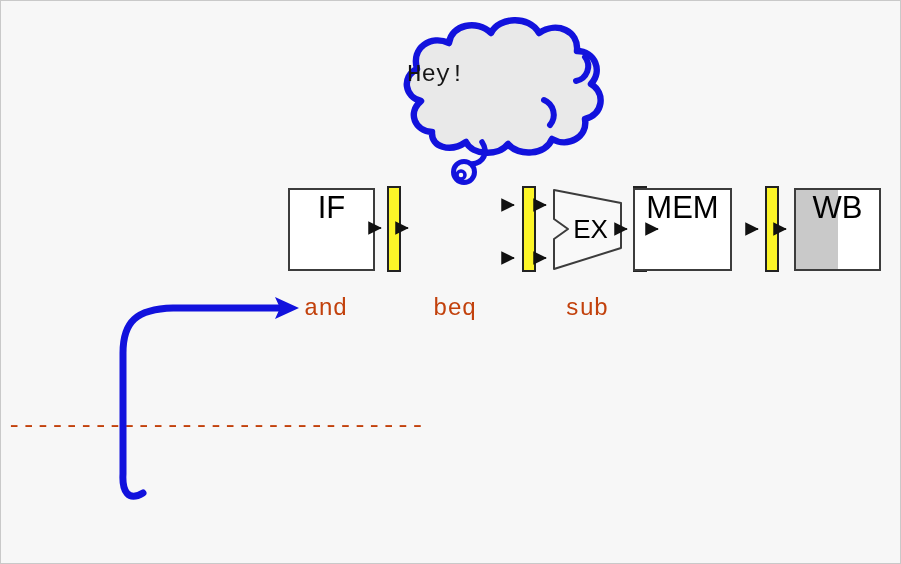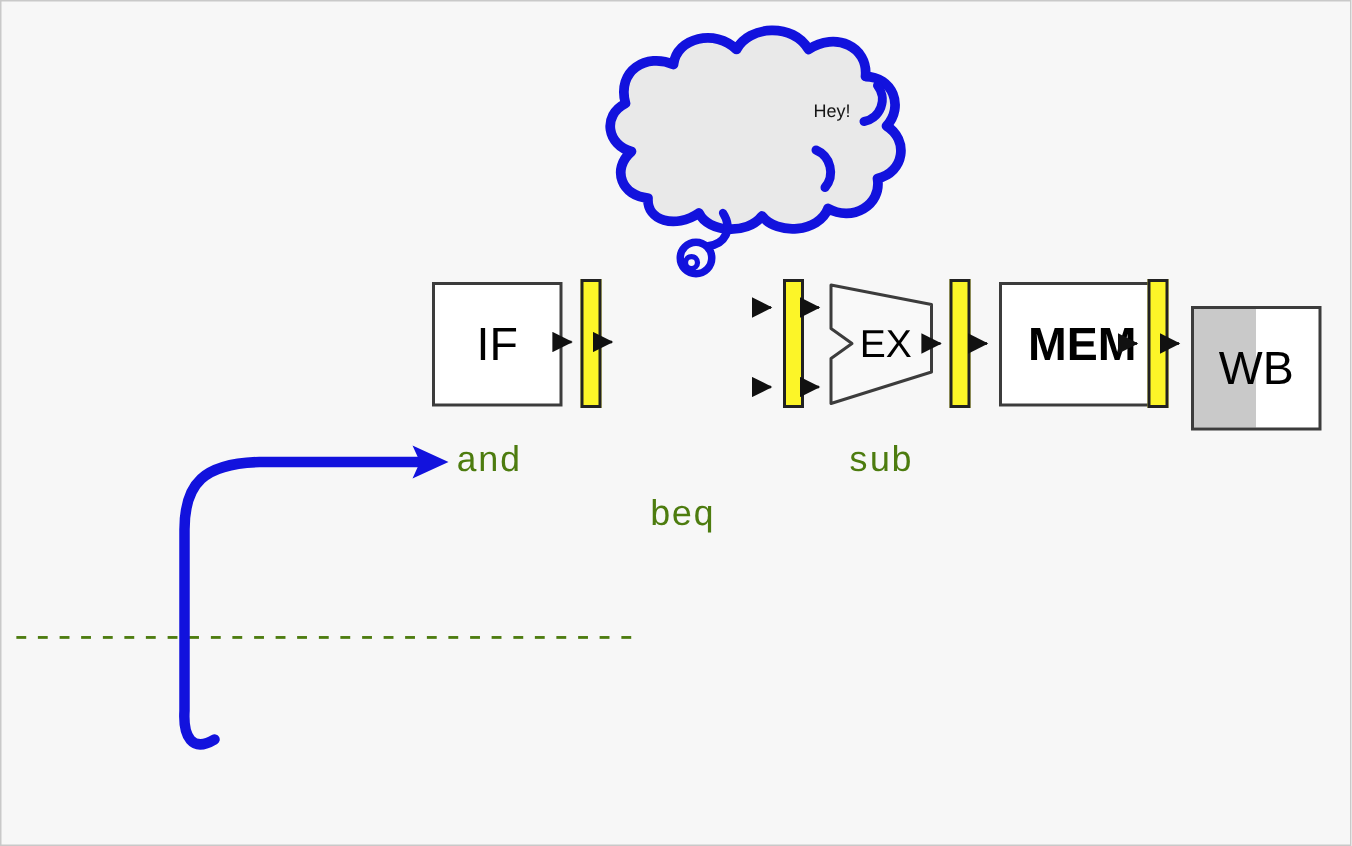--- a/index.html
+++ b/index.html
@@ -8,49 +8,49 @@
     background:var(--bg,#f7f7f7);
     border:1px solid #c9c9c9; box-sizing:border-box;
     overflow:hidden;
     font-family:"Liberation Sans", sans-serif;
     color:#111;
   }
   
   .stage{
     position:absolute; box-sizing:border-box;
     border:2px solid #3c3c3c; background:#ffffff;
-    display:flex; align-items:center; justify-content:center;
+    display:flex; align-items:flex-start; justify-content:center;
     font-size:31px; color:#000; z-index:1;
   }
   .stage-if {left:287px; top:187px; width:87px; height:83px;}
   .stage-id {left:415px; top:187px; width:85px; height:83px;
              background:linear-gradient(90deg,#ffffff 50%,var(--shade,#c9c9c9) 50%);}
-  .stage-mem{left:665px; top:187px; width:111px; height:83px;font-weight:bold;}
+  .stage-mem{left:632px; top:187px; width:99px; height:83px;}
   .stage-wb {left:793px; top:187px; width:87px; height:83px;
-             background:linear-gradient(90deg,var(--shade,#c9c9c9) 50%,#ffffff 50%);margin-top:16px;}
+             background:linear-gradient(90deg,var(--shade,#c9c9c9) 50%,#ffffff 50%);}
   .ex-label{
     position:absolute; left:556px; top:192px; width:67px; height:72px;
     display:flex; align-items:center; justify-content:center;
     font-size:26px; color:#000; z-index:4;
   }
   
   .latch{
     position:absolute; box-sizing:border-box; top:185px; width:14px; height:86px;
     background:var(--yellow,#fcf528); border:2px solid #222; z-index:1;
   }
   .latch1{left:386px;} .latch2{left:521px;} .latch3{left:632px;} .latch4{left:764px;}
   
   .bubble-text{
     position:absolute; left:406px; top:62px; width:160px;
-    text-align:right; font-size:12px; line-height:23px; color:#151515; z-index:4;
+    text-align:left; font-size:24px; line-height:23px; color:#151515; z-index:4;font-family:Liberation Mono, monospace;
   }
   
-  .mono{font-family:"Liberation Mono", monospace; color:#4d7c0f;}
+  .mono{font-family:"Liberation Mono", monospace; color:#c2410c;}
   .instr-label{position:absolute; top:295px; font-size:24px; line-height:25px; z-index:4;}
-  .instr-and{left:303px;} .instr-beq{left:432px;margin-top:36px;} .instr-sub{left:564px;}
+  .instr-and{left:303px;} .instr-beq{left:432px;} .instr-sub{left:564px;}
   
   .program{
     position:absolute; left:6px; top:360px; z-index:2;
     font-size:24px; line-height:24.5px; white-space:pre;
   }
   .p-divider{margin-top:4px;}
   
   .overlay{position:absolute; left:0; top:0; z-index:3; pointer-events:none;}
 </style>
 </head>

